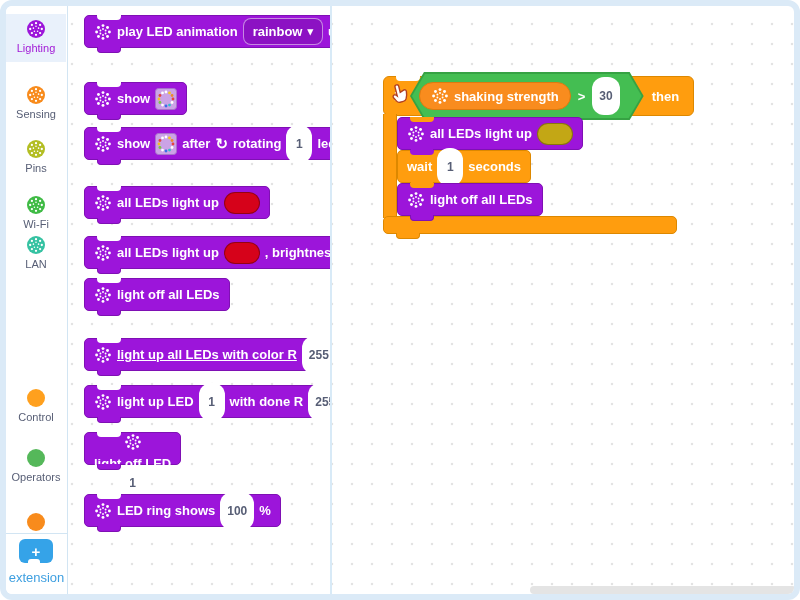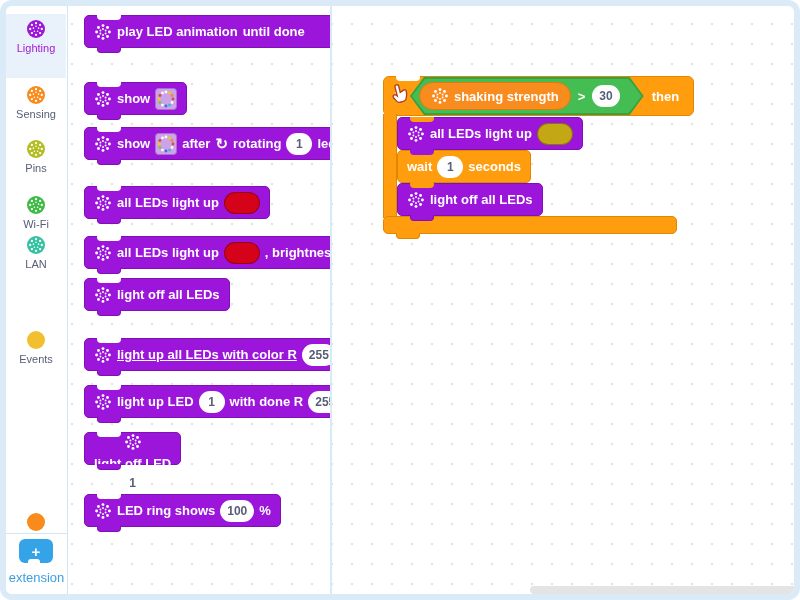--- a/index.html
+++ b/index.html
@@ -1,21 +1,21 @@
 <!DOCTYPE html>
 <html><head>
 <meta charset="utf-8">
 <style>
   html,body{margin:0;padding:0;background:#fff;}
   body{width:800px;height:600px;font-family:"Liberation Sans",sans-serif;-webkit-font-smoothing:antialiased;}
   .app{position:relative;width:800px;height:600px;box-sizing:border-box;border:6px solid #DBEAF7;border-radius:12px;background:#fff;overflow:hidden;}
 
   
   .sidebar{position:absolute;left:0;top:0;bottom:0;width:61px;background:#fff;border-right:1px solid #D2E5F3;z-index:6;}
-  .cat{position:absolute;left:0;right:1px;height:64px;display:flex;flex-direction:column;align-items:center;padding-top:6px;box-sizing:border-box;cursor:pointer;}
+  .cat{position:absolute;left:0;right:1px;height:48px;display:flex;flex-direction:column;align-items:center;padding-top:6px;box-sizing:border-box;cursor:pointer;}
   .cat.sel{background:#E9F1FB;}
   .sicon{width:18px;height:18px;line-height:0;}
   .scircle{width:18px;height:18px;border-radius:50%;}
   .slabel{margin-top:4px;font-size:11px;color:#575E75;white-space:nowrap;}
   .sel .slabel{color:#A21AD6;}
   .sb-divider{position:absolute;left:0;right:0;top:527px;height:1px;background:#D2E5F3;}
   .ext-btn{position:absolute;left:13px;top:533px;width:34px;height:24px;background:#35A3E8;border-radius:6px;display:flex;align-items:center;justify-content:center;cursor:pointer;}
   .ext-btn::after{content:"";position:absolute;left:9px;bottom:-1px;width:12px;height:5px;background:#fff;border-radius:3px 3px 0 0;}
   .plus{color:#fff;font-size:15px;font-weight:bold;line-height:1;}
   .ext-label{position:absolute;left:0;right:0;top:564px;text-align:center;font-size:13px;color:#3E9FE0;}
@@ -31,21 +31,21 @@
   .blk{position:absolute;height:33px;display:flex;align-items:center;gap:5px;padding:0 9px;
        border-radius:5px;color:#fff;font-size:13px;font-weight:600;white-space:nowrap;
        box-sizing:border-box;background:var(--bg);border:1px solid var(--bd);cursor:grab;}
   .blk::before{content:"";position:absolute;top:-1px;left:12px;width:24px;height:5px;
        background:var(--dent,#fff);border-radius:0 0 4px 4px;}
   .blk::after{content:"";position:absolute;bottom:-6px;left:12px;width:24px;height:6px;
        background:var(--bg);border:1px solid var(--bd);border-top:none;border-radius:0 0 4px 4px;box-sizing:border-box;}
   .lighting{--bg:#9C15DA;--bd:#7F10B4;}
   .control{--bg:#FF9D0E;--bd:#DD8800;}
   .bicon{width:18px;height:18px;line-height:0;flex:0 0 auto;}
-  .oval{background:#fff;border-radius:12px;height:22px;min-width:26px;padding:0 7px;
+  .oval{background:#fff;border-radius:12px;height:38px;min-width:26px;padding:0 7px;
         display:inline-flex;align-items:center;justify-content:center;color:#575E75;
         font-size:12px;font-weight:600;box-sizing:border-box;}
   .swatch{width:36px;height:22px;border-radius:12px;border:1px solid rgba(0,0,0,.30);box-sizing:border-box;}
   .sw-red{background:#D6021A;}
   .sw-olive{background:#C3A715;}
   .dd{display:inline-flex;align-items:center;gap:5px;height:25px;padding:0 9px;
       border:1px solid rgba(255,255,255,.5);border-radius:8px;background:rgba(0,0,0,.10);}
   .dd::after{content:"▾";font-size:11px;}
   .rot{font-size:15px;line-height:1;}
   .matrix{width:22px;height:22px;line-height:0;}
@@ -73,23 +73,27 @@
 </style>
 </head>
 <body>
 
 <div class="app">
 
   <div class="sidebar">
       <div class="cat" style="top: 501px;">
         <div class="scircle" style="background: rgb(248, 139, 28);"></div>
       </div>
-      <div class="cat" style="top: 319px;">
-        <div class="scircle" style="background: rgb(242, 192, 46);"></div>
-        <div class="slabel">Events</div>
+      <div class="cat" style="top: 437px;">
+        <div class="scircle" style="background: rgb(85, 184, 90);"></div>
+        <div class="slabel">Operators</div>
+      </div>
+      <div class="cat" style="top: 377px;">
+        <div class="scircle" style="background: rgb(255, 160, 30);"></div>
+        <div class="slabel">Control</div>
       </div>
       <div class="cat" style="top: 224px;">
         <span class="sicon"><svg width="18" height="18" viewBox="0 0 18 18">
             <circle cx="9" cy="9" r="9" fill="#35C2A2"></circle>
             <circle cx="9.00" cy="3.20" r="1.15" fill="#fff"></circle>
             <circle cx="13.10" cy="4.90" r="1.15" fill="#fff"></circle>
             <circle cx="14.80" cy="9.00" r="1.15" fill="#fff"></circle>
             <circle cx="13.10" cy="13.10" r="1.15" fill="#fff"></circle>
             <circle cx="9.00" cy="14.80" r="1.15" fill="#fff"></circle>
             <circle cx="4.90" cy="13.10" r="1.15" fill="#fff"></circle>
@@ -200,20 +204,23 @@
               <circle cx="2.60" cy="9.00" r="1.45" fill="#fff"></circle>
               <circle cx="4.47" cy="4.47" r="1.45" fill="#fff"></circle>
               <circle cx="9.00" cy="6.00" r="0.95" fill="#fff"></circle>
               <circle cx="11.60" cy="7.50" r="0.95" fill="#fff"></circle>
               <circle cx="11.60" cy="10.50" r="0.95" fill="#fff"></circle>
               <circle cx="9.00" cy="12.00" r="0.95" fill="#fff"></circle>
               <circle cx="6.40" cy="10.50" r="0.95" fill="#fff"></circle>
               <circle cx="6.40" cy="7.50" r="0.95" fill="#fff"></circle>
             </svg></span>
           <span>play LED animation</span>
+          <span class="dd">
+            <span>rainbow</span>
+          </span>
           <span>until done</span>
         </div>
         <div class="blk lighting" style="left: 16px; top: 76px;">
           <span class="bicon"><svg width="18" height="18" viewBox="0 0 18 18">
               <circle cx="9.00" cy="2.60" r="1.45" fill="#fff"></circle>
               <circle cx="13.53" cy="4.47" r="1.45" fill="#fff"></circle>
               <circle cx="15.40" cy="9.00" r="1.45" fill="#fff"></circle>
               <circle cx="13.53" cy="13.53" r="1.45" fill="#fff"></circle>
               <circle cx="9.00" cy="15.40" r="1.45" fill="#fff"></circle>
               <circle cx="4.47" cy="13.53" r="1.45" fill="#fff"></circle>

